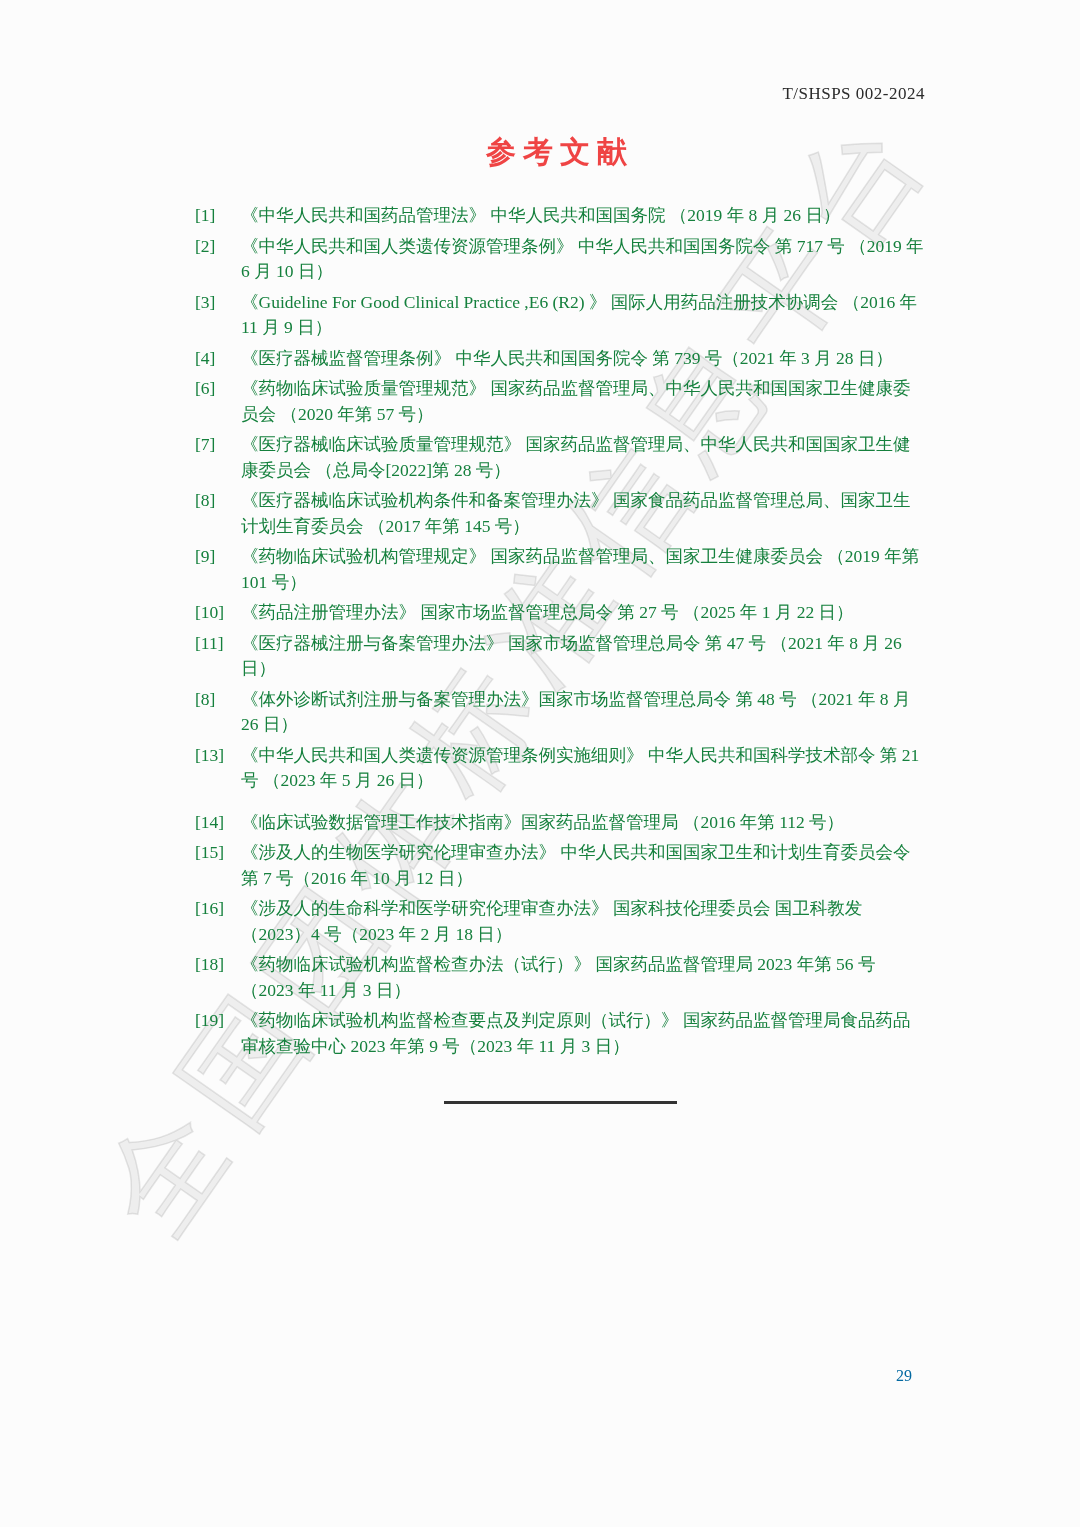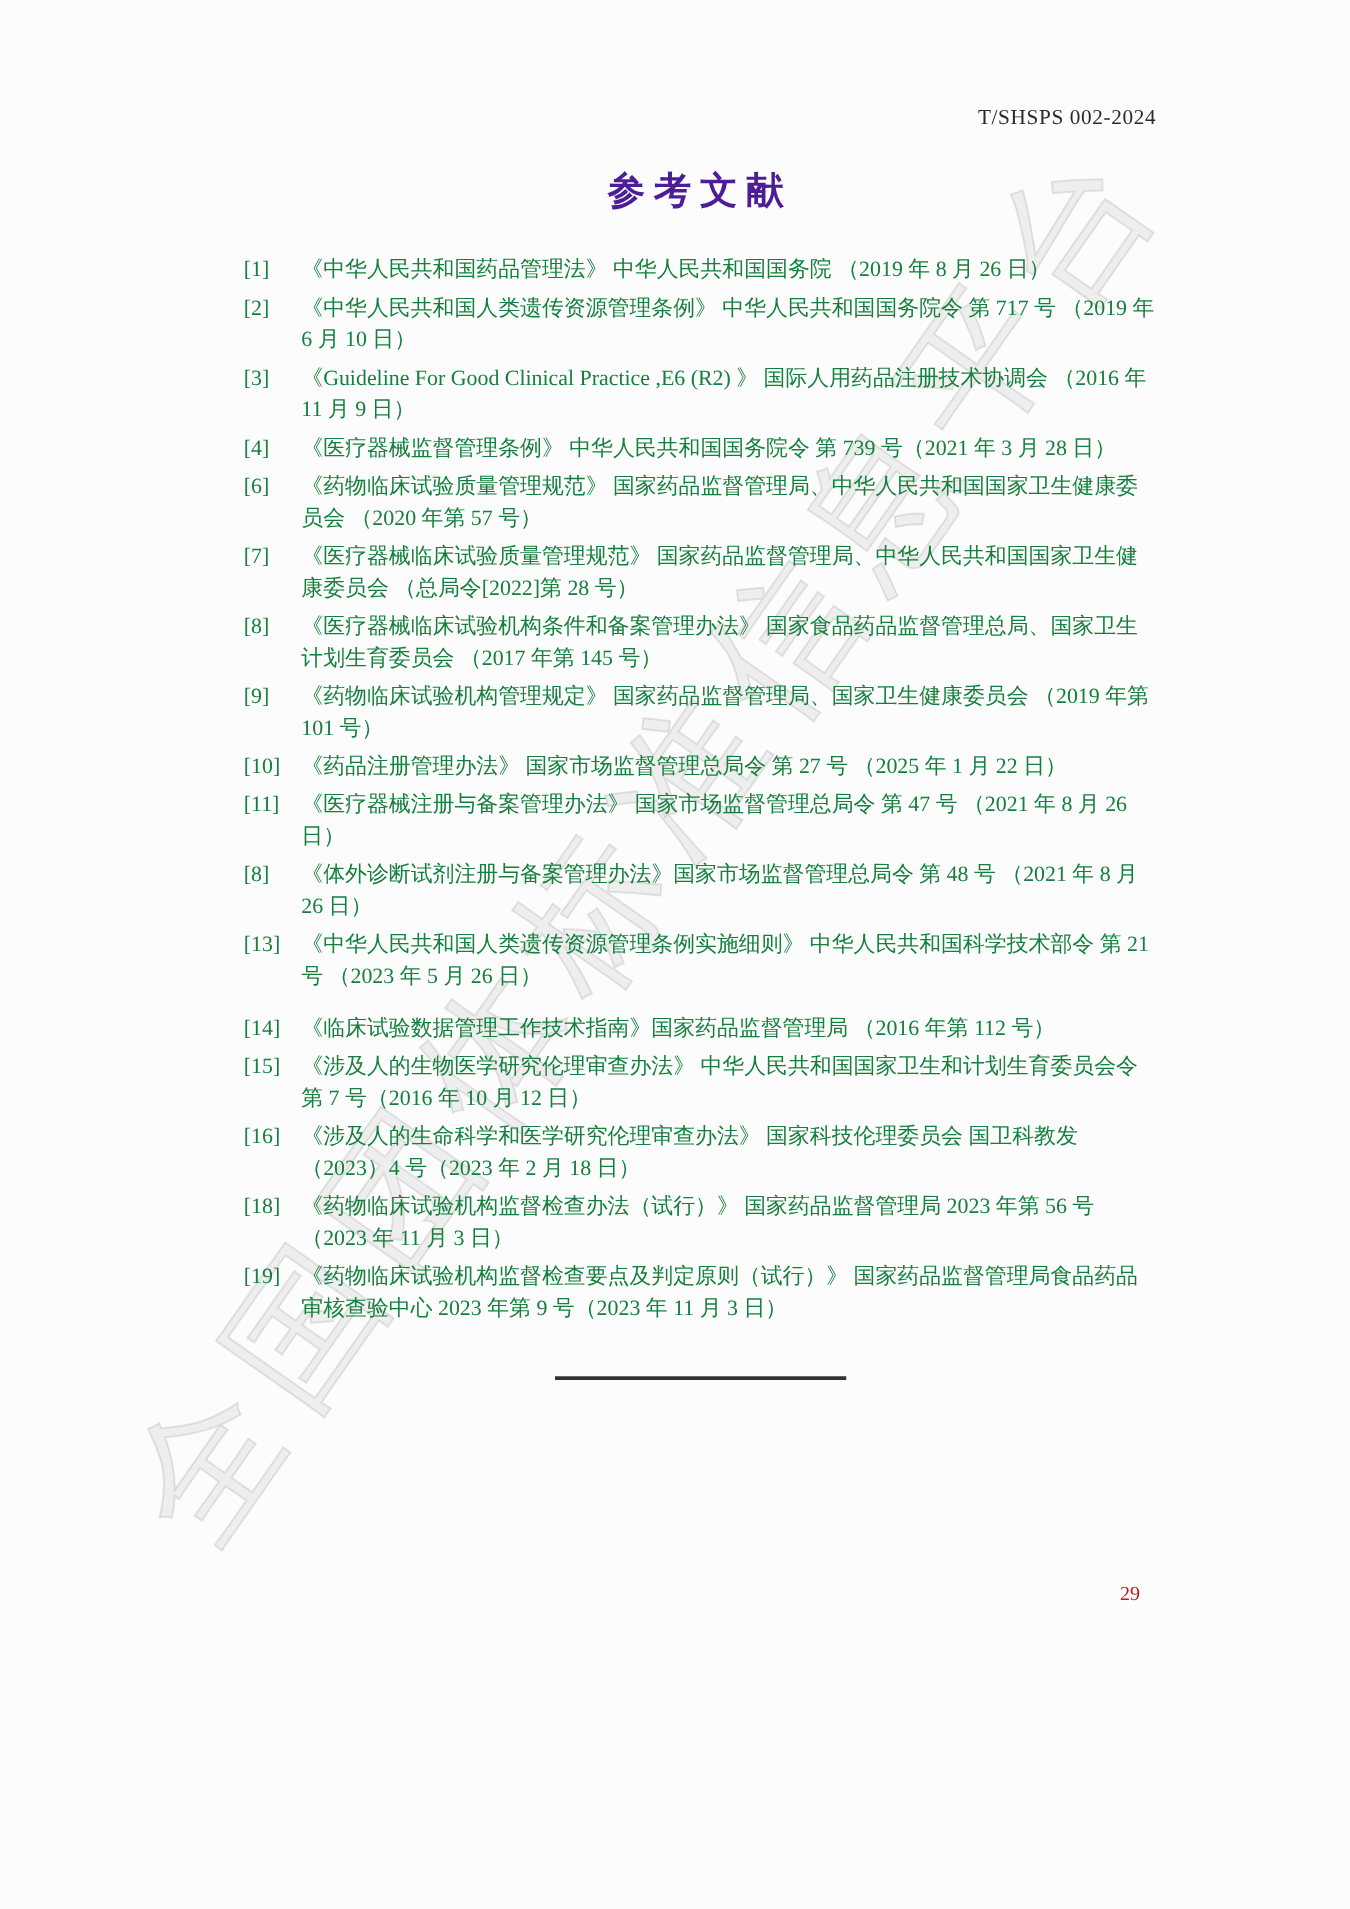--- a/index.html
+++ b/index.html
@@ -45,21 +45,21 @@
     color: #2a2a2a;
     letter-spacing: 0.5px;
   }
   .title {
     margin: 28px 0 30px 0;
     text-align: center;
     font-family: "Liberation Sans", sans-serif;
     font-weight: 700;
     font-size: 30px;
     letter-spacing: 7px;
-    color: #4c1d95;
+    color: #ef4444;
   }
   .refs {
     list-style: none;
     margin: 0;
     padding: 0;
     font-size: 17.5px;
     line-height: 25.5px;
     color: #15803d;
   }
   .refs li {
@@ -76,25 +76,25 @@
     text-indent: 0;
   }
   .end-rule {
     width: 233px;
     margin: 42px auto 0 auto;
     border: 0;
     border-top: 3px solid #333;
   }
   .page-num {
     position: absolute;
-    top: 1267px;
+    top: 1367px;
     right: 168px;
     z-index: 1;
     font-size: 16px;
-    color: #b91c1c;
+    color: #0369a1;
   }
 </style>
 </head>
 <body>
 
 <div class="page">
 
   <div class="watermark">全国团体标准信息平台</div>
 
   <div class="content">

